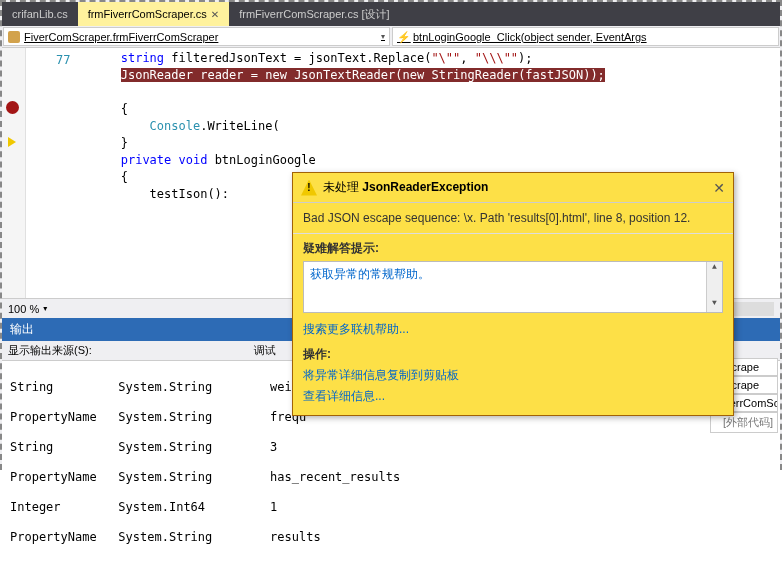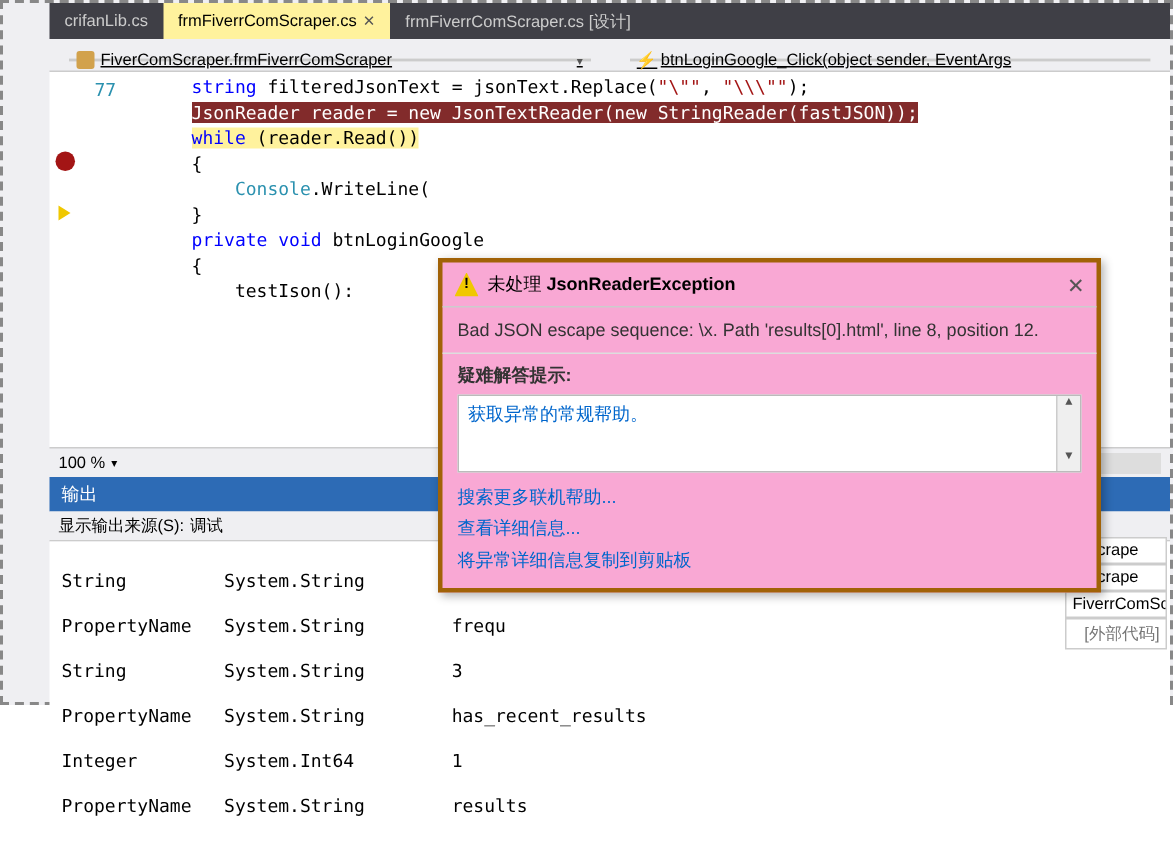--- a/index.html
+++ b/index.html
@@ -1,35 +1,35 @@
 <!DOCTYPE html>
 <html><head>
 <meta charset="utf-8">
 <style>
 * { margin: 0; padding: 0; box-sizing: border-box; }
 body { font-family: Consolas, 'Courier New', monospace; font-size: 12px; background: #fff; width: 782px; height: 570px; overflow: hidden; position: relative; }
-.frame { border: 2px dashed #888; width: 782px; height: 470px; position: relative; background: #efeff2; padding-left: 31px; }
+.frame { border: 2px dashed #888; width: 782px; height: 470px; position: relative; background: #efeff2; }
 
 
 .tab-bar { display: flex; background: #3f3f46; height: 24px; font-family: 'Segoe UI', sans-serif; font-size: 11px; }
 .tab { padding: 4px 10px; color: #ccc; cursor: pointer; display: flex; align-items: center; gap: 4px; }
 .tab.active { background: #fff29d; color: #000; }
 .tab .close { font-size: 10px; color: #888; }
 .tab.active .close { color: #555; }
 
 
 .nav-bar { display: flex; background: #efeff2; border-bottom: 1px solid #ccc; height: 22px; font-family: 'Segoe UI', sans-serif; font-size: 11px; }
-.nav-left, .nav-right { flex: 1; display: flex; align-items: center; padding: 0 4px; gap: 4px; border: 1px solid #ccc; margin: 13px; background: #fff; text-decoration: underline; }
+.nav-left, .nav-right { flex: 1; display: flex; align-items: center; padding: 0 4px; gap: 4px; border: 1px solid #ccc; margin: 1px; background: #fff; text-decoration: underline; }
 .nav-icon { width: 12px; height: 12px; display: inline-block; background: #d2a24c; border-radius: 2px; }
 .nav-icon.lightning { background: transparent; position: relative; }
 .nav-icon.lightning::before { content: "⚡"; color: #e6b800; font-size: 11px; }
 .dropdown-arrow { margin-left: auto; font-size: 8px; color: #555; }
 
 
-.editor { background: #fff; height: 250px; position: relative; overflow: hidden; display: flex; flex-direction: column; }
+.editor { background: #fff; height: 250px; position: relative; overflow: hidden; display: flex; }
 .gutter { width: 24px; background: #f5f5f5; border-right: 1px solid #e0e0e0; position: relative; flex-shrink: 0; }
 .bp { position: absolute; left: 4px; width: 13px; height: 13px; background: #a31515; border-radius: 50%; }
 .arrow-exec { position: absolute; left: 3px; width: 14px; height: 14px; }
 .arrow-exec::before { content: ""; position: absolute; border-left: 8px solid #f0c800; border-top: 5px solid transparent; border-bottom: 5px solid transparent; top: 2px; left: 3px; }
 .code-area { flex: 1; padding: 2px 0; font-family: Consolas, monospace; font-size: 12px; line-height: 17px; position: relative; }
 .line { white-space: pre; padding-left: 8px; }
 .hl-yellow { background: #fff29d; display: inline; }
 .hl-red { background: #822b2b; color: #fff; display: inline; }
 .c-green { color: #008000; }
 .c-blue { color: #0000ff; }
@@ -38,25 +38,25 @@
 .ln-col { position: absolute; left: 30px; top: 4px; color: #2b91af; }
 .zoom-bar { background: #efeff2; border-top: 1px solid #ccc; height: 20px; display: flex; align-items: center; padding: 0 6px; font-family: 'Segoe UI', sans-serif; font-size: 11px; gap: 4px; }
 .zoom-bar .dd { font-size: 8px; }
 .zoom-bar .hr { flex: 1; }
 .zoom-bar .scroll-track { flex: 0 0 120px; height: 14px; background: #ddd; position: relative; }
 .zoom-bar .scroll-thumb { position: absolute; left: 0; width: 30px; height: 14px; background: #bbb; }
 
 
 .panel-header { background: #2d6bb5; color: #fff; font-family: 'Segoe UI', sans-serif; font-size: 12px; padding: 3px 8px; }
 .output-toolbar { background: #efeff2; border-bottom: 1px solid #ccc; padding: 2px 6px; font-family: 'Segoe UI', sans-serif; font-size: 11px; display: flex; align-items: center; gap: 4px; }
-.out-sel { min-width: 180px; display: inline-block; }
+.out-sel { min-width: 180px; display: inline-block; text-align: right; }
 .output-body { background: #fff; padding: 4px 8px; font-family: 'SimSun','NSimSun',Consolas, monospace; font-size: 12px; line-height: 15px; height: 195px; overflow: hidden; white-space: pre; }
 
 
-.exc-popup { position: absolute; top: 170px; left: 290px; width: 442px; background: #f9a8d4; border: 3px solid #a16207; box-shadow: 2px 2px 6px rgba(0,0,0,.3); font-family: 'Segoe UI','Microsoft YaHei', sans-serif; font-size: 12px; z-index: 10; }
+.exc-popup { position: absolute; top: 170px; left: 290px; width: 442px; background: #fde047; border: 1px solid #a16207; box-shadow: 2px 2px 6px rgba(0,0,0,.3); font-family: 'Segoe UI','Microsoft YaHei', sans-serif; font-size: 12px; z-index: 10; }
 .exc-title { display: flex; align-items: center; padding: 6px 8px; border-bottom: 1px solid #ccc; gap: 6px; }
 .exc-warn { width: 16px; height: 16px; background: #f0c800; clip-path: polygon(50% 0, 100% 100%, 0 100%); display: flex; align-items: center; justify-content: center; font-size: 10px; font-weight: bold; }
 .exc-warn::after { content: "!"; color: #000; }
 .exc-title b { font-weight: bold; }
 .exc-close { margin-left: auto; cursor: pointer; color: #555; font-size: 14px; }
 .exc-msg { padding: 8px 10px; border-bottom: 1px solid #ddd; color: #333; }
 .exc-sec { padding: 6px 10px 2px; font-weight: bold; color: #333; }
 .exc-box { margin: 2px 10px 6px; border: 1px solid #bbb; background: #fff; height: 52px; padding: 4px 6px; position: relative; font-family: Liberation Mono, monospace; }
 .exc-box .scroll { position: absolute; right: 0; top: 0; bottom: 0; width: 16px; background: #efefef; border-left: 1px solid #ccc; }
 .exc-box .scroll .up, .exc-box .scroll .dn { position: absolute; left: 0; right: 0; height: 14px; text-align: center; font-size: 8px; color: #555; }
@@ -106,21 +106,21 @@
   <div class="gutter">
     <div class="bp" style="top:53px"></div>
     <div class="arrow-exec" style="top:87px"></div>
   </div>
   <div class="code-area">
     <span class="ln-col">77</span>
     <div class="line"></div>
     <div class="line"><span>            </span><span class="c-blue">string</span><span> filteredJsonText = jsonText.Replace(</span><span class="c-red">"\""</span><span>, </span><span class="c-red">"\\\""</span><span>);</span></div>
     <div class="line"><span>            </span><span class="hl-red"><span>JsonReader</span><span> reader = </span><span>new</span><span> </span><span>JsonTextReader</span><span>(</span><span>new</span><span> </span><span>StringReader</span><span>(fastJSON));</span></span></div>
     <div class="line"></div>
-    <div class="line"><span>            </span><span class="hl-yellow"><span class="c-blue">while</span><span> (reader.Read())</span></span></div>
+    <div class="line"><span>            </span></div>
     <div class="line">            {</div>
     <div class="line"><span>                </span><span class="c-teal">Console</span><span>.WriteLine(</span></div>
     <div class="line">            }</div>
     <div class="line"></div>
     <div class="line"><span>            </span><span class="c-blue">private</span><span> </span><span class="c-blue">void</span><span> btnLoginGoogle</span></div>
     <div class="line">            {</div>
     <div class="line">                testIson():</div>
   </div>
 </div>
 
@@ -164,23 +164,24 @@
   <div class="exc-msg">Bad JSON escape sequence: \x. Path 'results[0].html', line 8, position 12.</div>
   <div class="exc-sec">疑难解答提示:</div>
   <div class="exc-box">
     <span class="exc-link" style="padding:0">获取异常的常规帮助。</span>
     <div class="scroll">
           <div class="up">▲</div>
           <div class="dn">▼</div>
         </div>
   </div>
   <span class="exc-link">搜索更多联机帮助...</span>
+  <div class="exc-sec">操作:</div>
   <div class="exc-links">
+    <span class="exc-link">将异常详细信息复制到剪贴板</span>
     <span class="exc-link">查看详细信息...</span>
-    <span class="exc-link">将异常详细信息复制到剪贴板</span>
   </div>
 </div>
 
 <div class="stack">
   <div>mScrape</div>
   <div>mScrape</div>
   <div>FiverrComScrape</div>
   <div class="ext">[外部代码]</div>
 </div>
 

